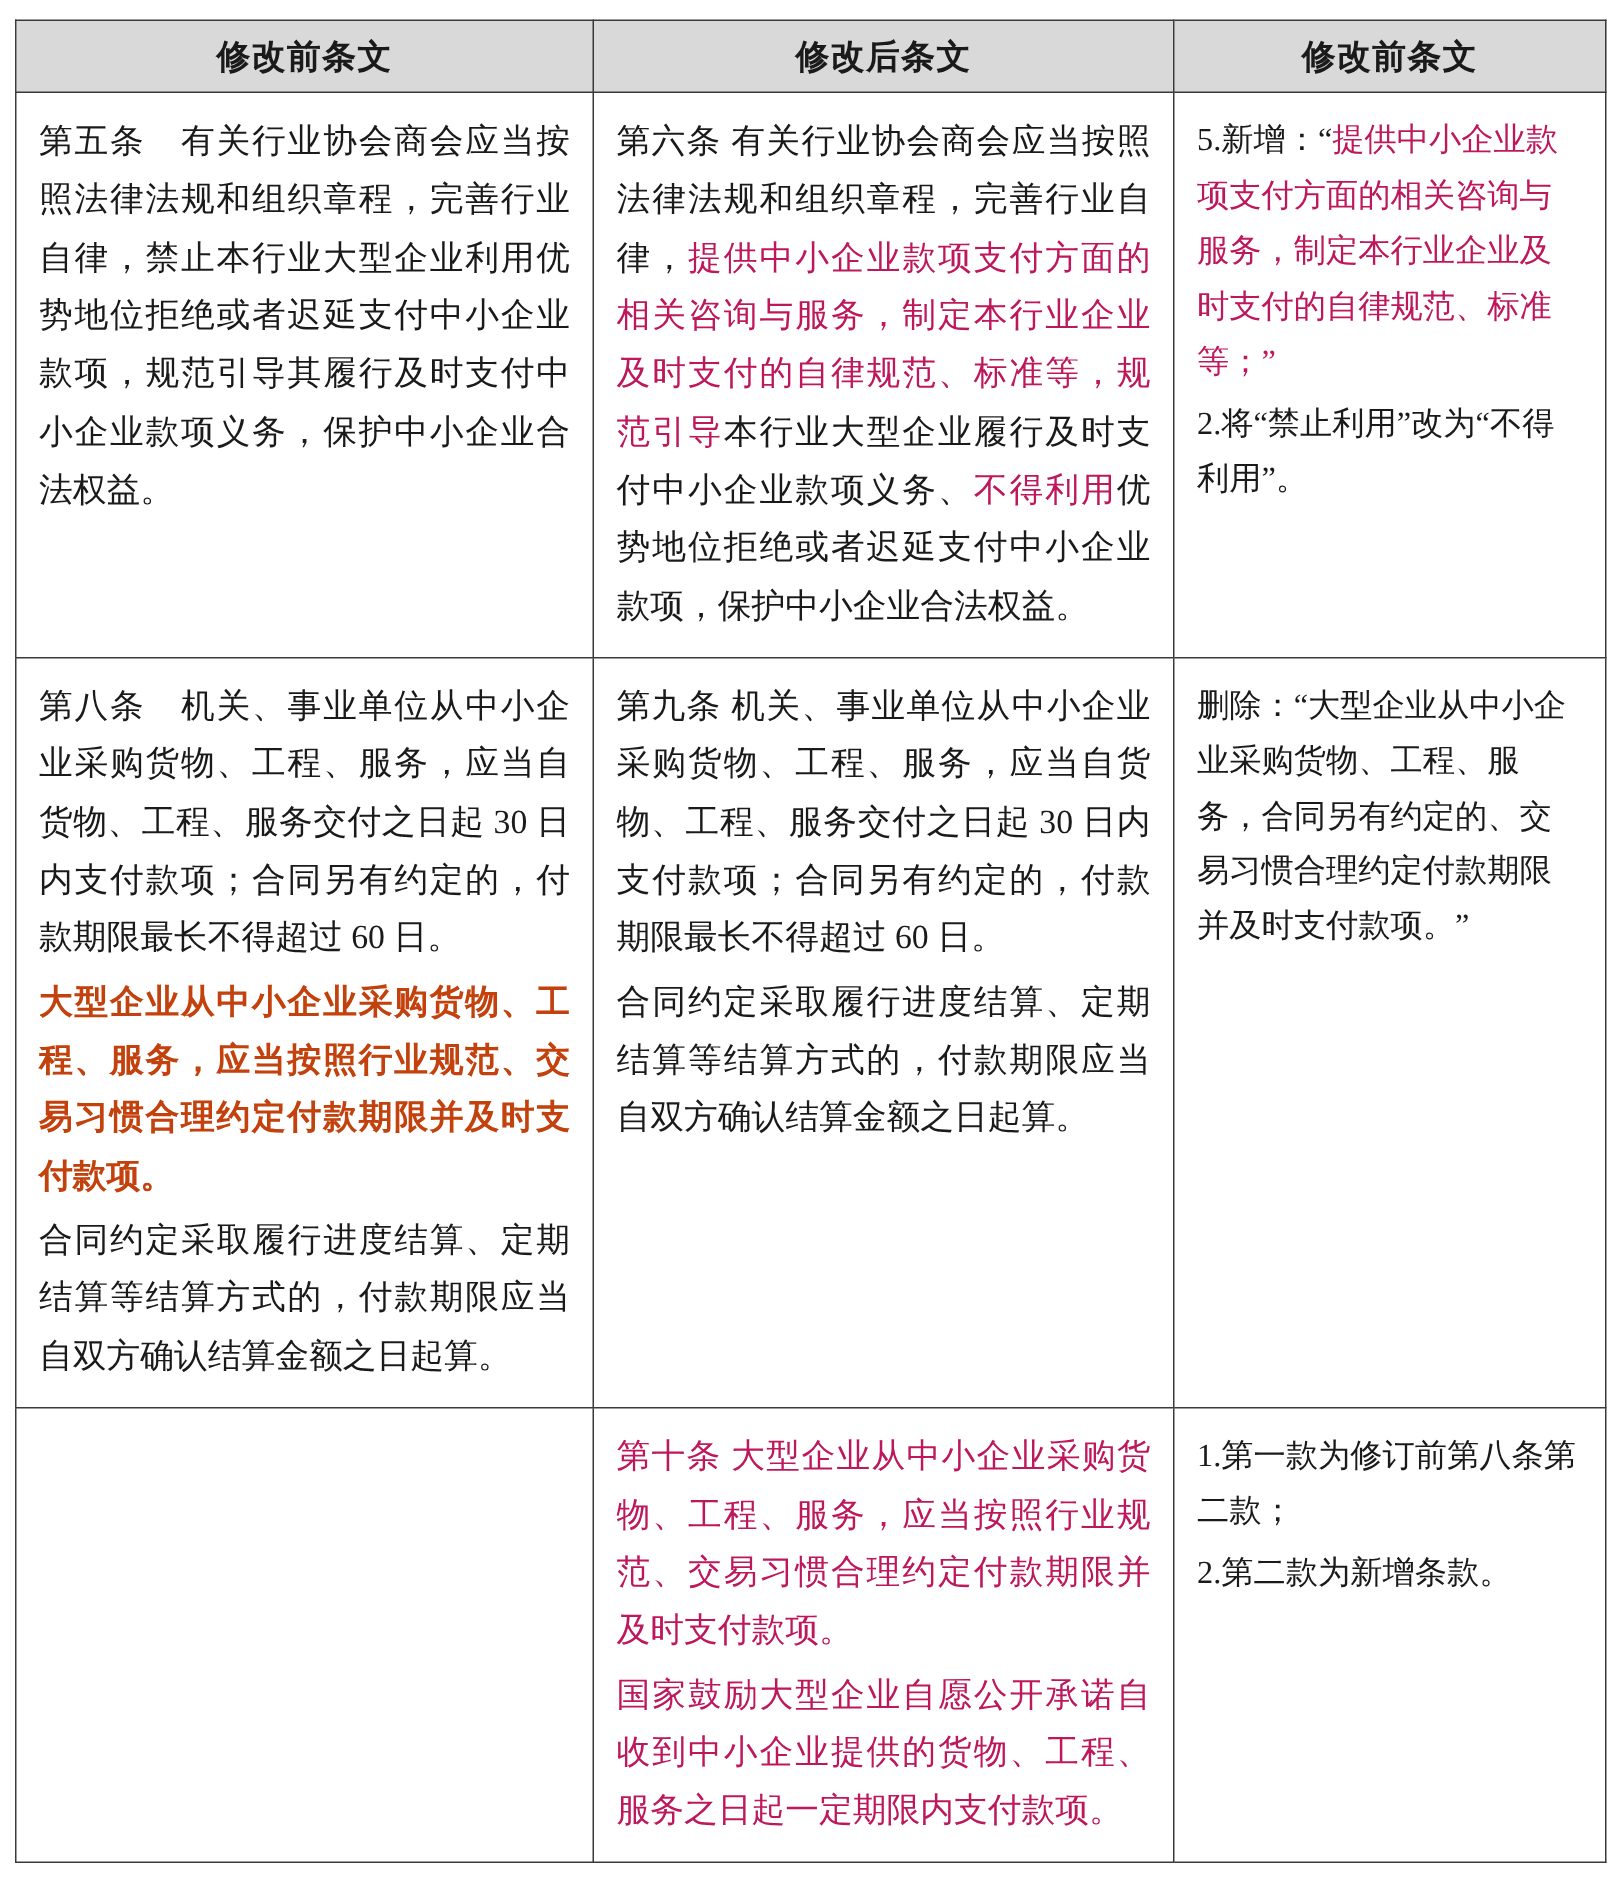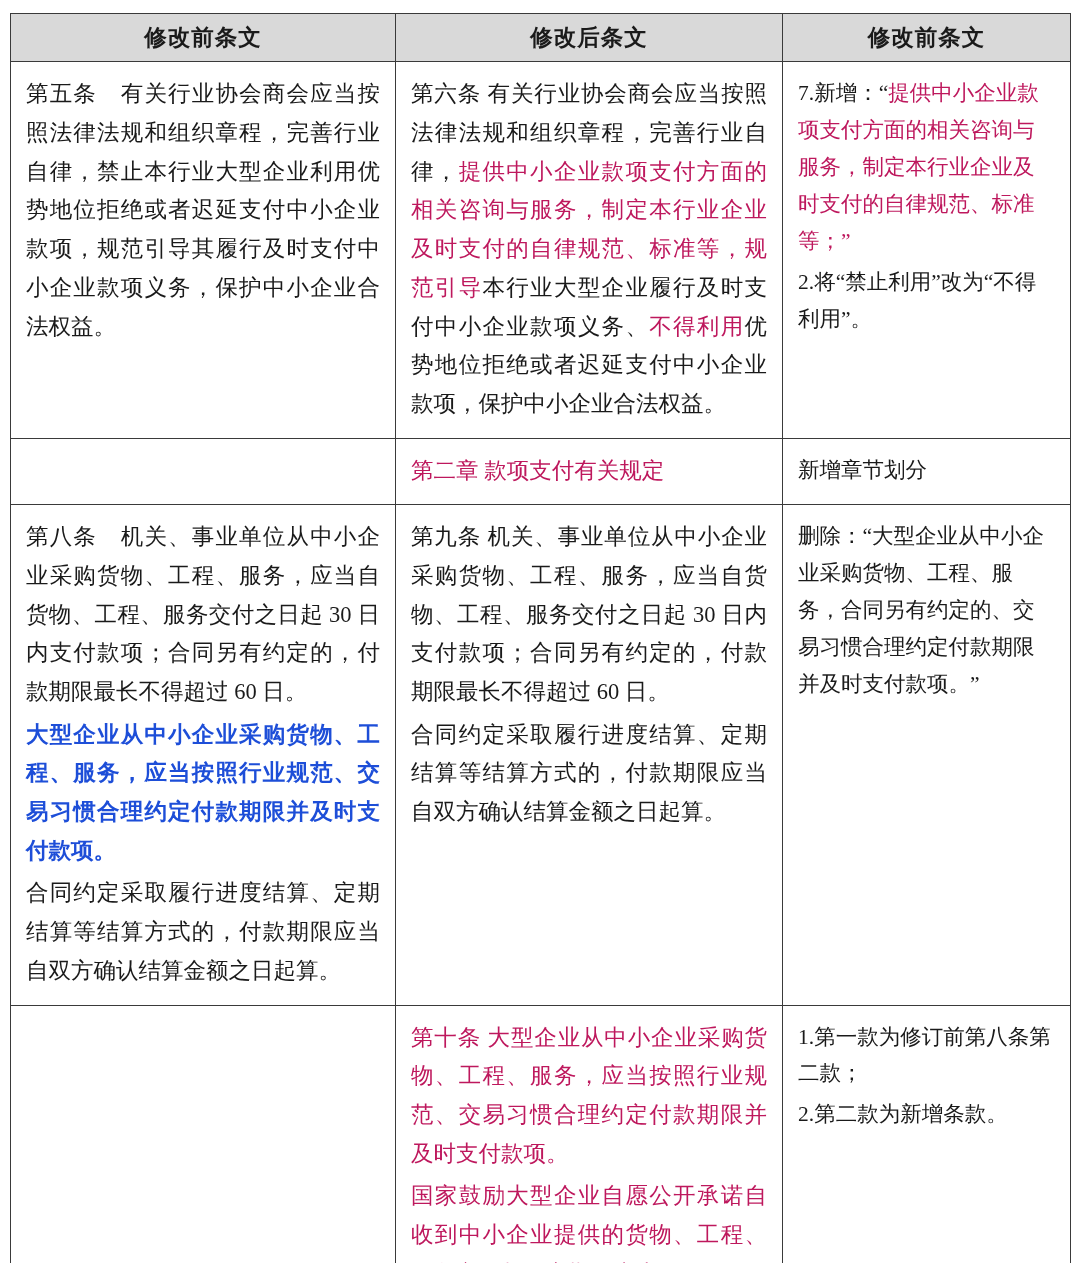--- a/index.html
+++ b/index.html
@@ -60,21 +60,21 @@
     margin: 4px;
   }
   .cell p + p {
     margin-top: 0px;
   }
   .red {
     color: #be185d;
   }
   .bold {
     font-weight: bold;
-    color: #1d4ed8;
+    color: #c2410c;
   }
   .c-col3 {
     text-align: left;
     text-justify: auto;
   }
 </style>
 </head>
 <body>
 
 <div class="page">
@@ -98,37 +98,22 @@
               <p><span>第五条　有关行业协会商会应当按照法律法规和组织章程，完善行业自律，禁止本行业大型企业利用优势地位拒绝或者迟延支付中小企业款项，规范引导其履行及时支付中小企业款项义务，保护中小企业合法权益。</span></p>
             </div>
           </td>
           <td>
             <div class="cell">
               <p><span>第六条 有关行业协会商会应当按照法律法规和组织章程，完善行业自律，</span><span class="red">提供中小企业款项支付方面的相关咨询与服务，制定本行业企业及时支付的自律规范、标准等，规范引导</span><span>本行业大型企业履行及时支付中小企业款项义务、</span><span class="red">不得利用</span><span>优势地位拒绝或者迟延支付中小企业款项，保护中小企业合法权益。</span></p>
             </div>
           </td>
           <td>
             <div class="cell narrow c-col3">
-              <p><span>7.新增：“</span><span class="red">提供中小企业款项支付方面的相关咨询与服务，制定本行业企业及时支付的自律规范、标准等；”</span></p>
+              <p><span>5.新增：“</span><span class="red">提供中小企业款项支付方面的相关咨询与服务，制定本行业企业及时支付的自律规范、标准等；”</span></p>
               <p><span>2.将“禁止利用”改为“不得利用”。</span></p>
-            </div>
-          </td>
-        </tr>
-        <tr>
-          <td>
-            <div class="cell">&nbsp;</div>
-          </td>
-          <td>
-            <div class="cell">
-              <p><span class="red">第二章  款项支付有关规定</span></p>
-            </div>
-          </td>
-          <td>
-            <div class="cell narrow c-col3">
-              <p><span>新增章节划分</span></p>
             </div>
           </td>
         </tr>
         <tr>
           <td>
             <div class="cell">
               <p><span>第八条　机关、事业单位从中小企业采购货物、工程、服务，应当自货物、工程、服务交付之日起 30 日内支付款项；合同另有约定的，付款期限最长不得超过 60 日。</span></p>
               <p><span class="bold">大型企业从中小企业采购货物、工程、服务，应当按照行业规范、交易习惯合理约定付款期限并及时支付款项。</span></p>
               <p><span>合同约定采取履行进度结算、定期结算等结算方式的，付款期限应当自双方确认结算金额之日起算。</span></p>
             </div>

